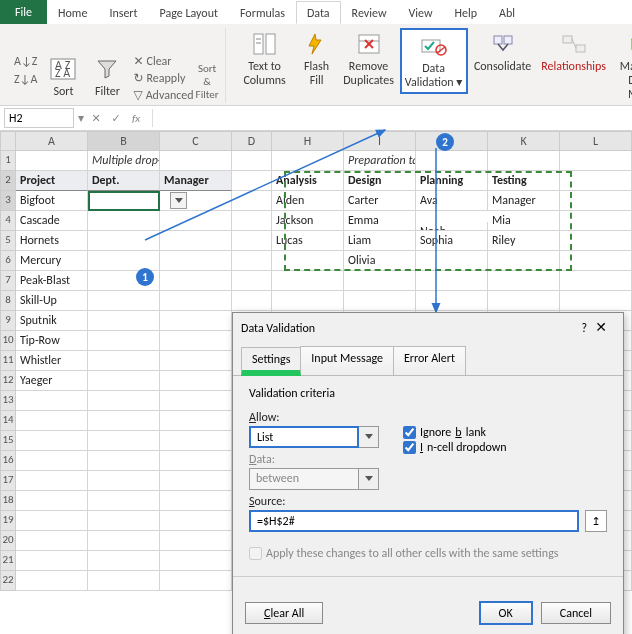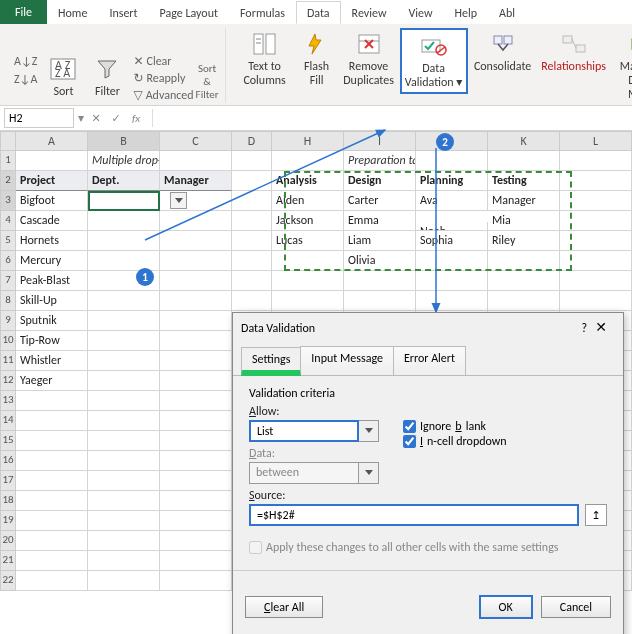--- a/index.html
+++ b/index.html
@@ -521,21 +521,21 @@
     <span>?</span>
     <span class="x">✕</span>
   </div>
   <div class="dtabs">
     <div class="dtab on">Settings</div>
     <div class="dtab">Input Message</div>
     <div class="dtab">Error Alert</div>
   </div>
   <div class="dbody">
     <div>Validation criteria</div>
-    <div class="row2" style="">
+    <div class="row2" style="margin-top:6px">
       <div>
         <label class="lbl"><span class="underline">A</span>llow:</label>
         <div class="sel hl">
             <div class="txt">List</div>
             <div class="ar"></div>
           </div>
         <label class="lbl" style="color:#888"><span class="underline">D</span>ata:</label>
         <div class="sel dis">
             <div class="txt">between</div>
             <div class="ar"></div>

